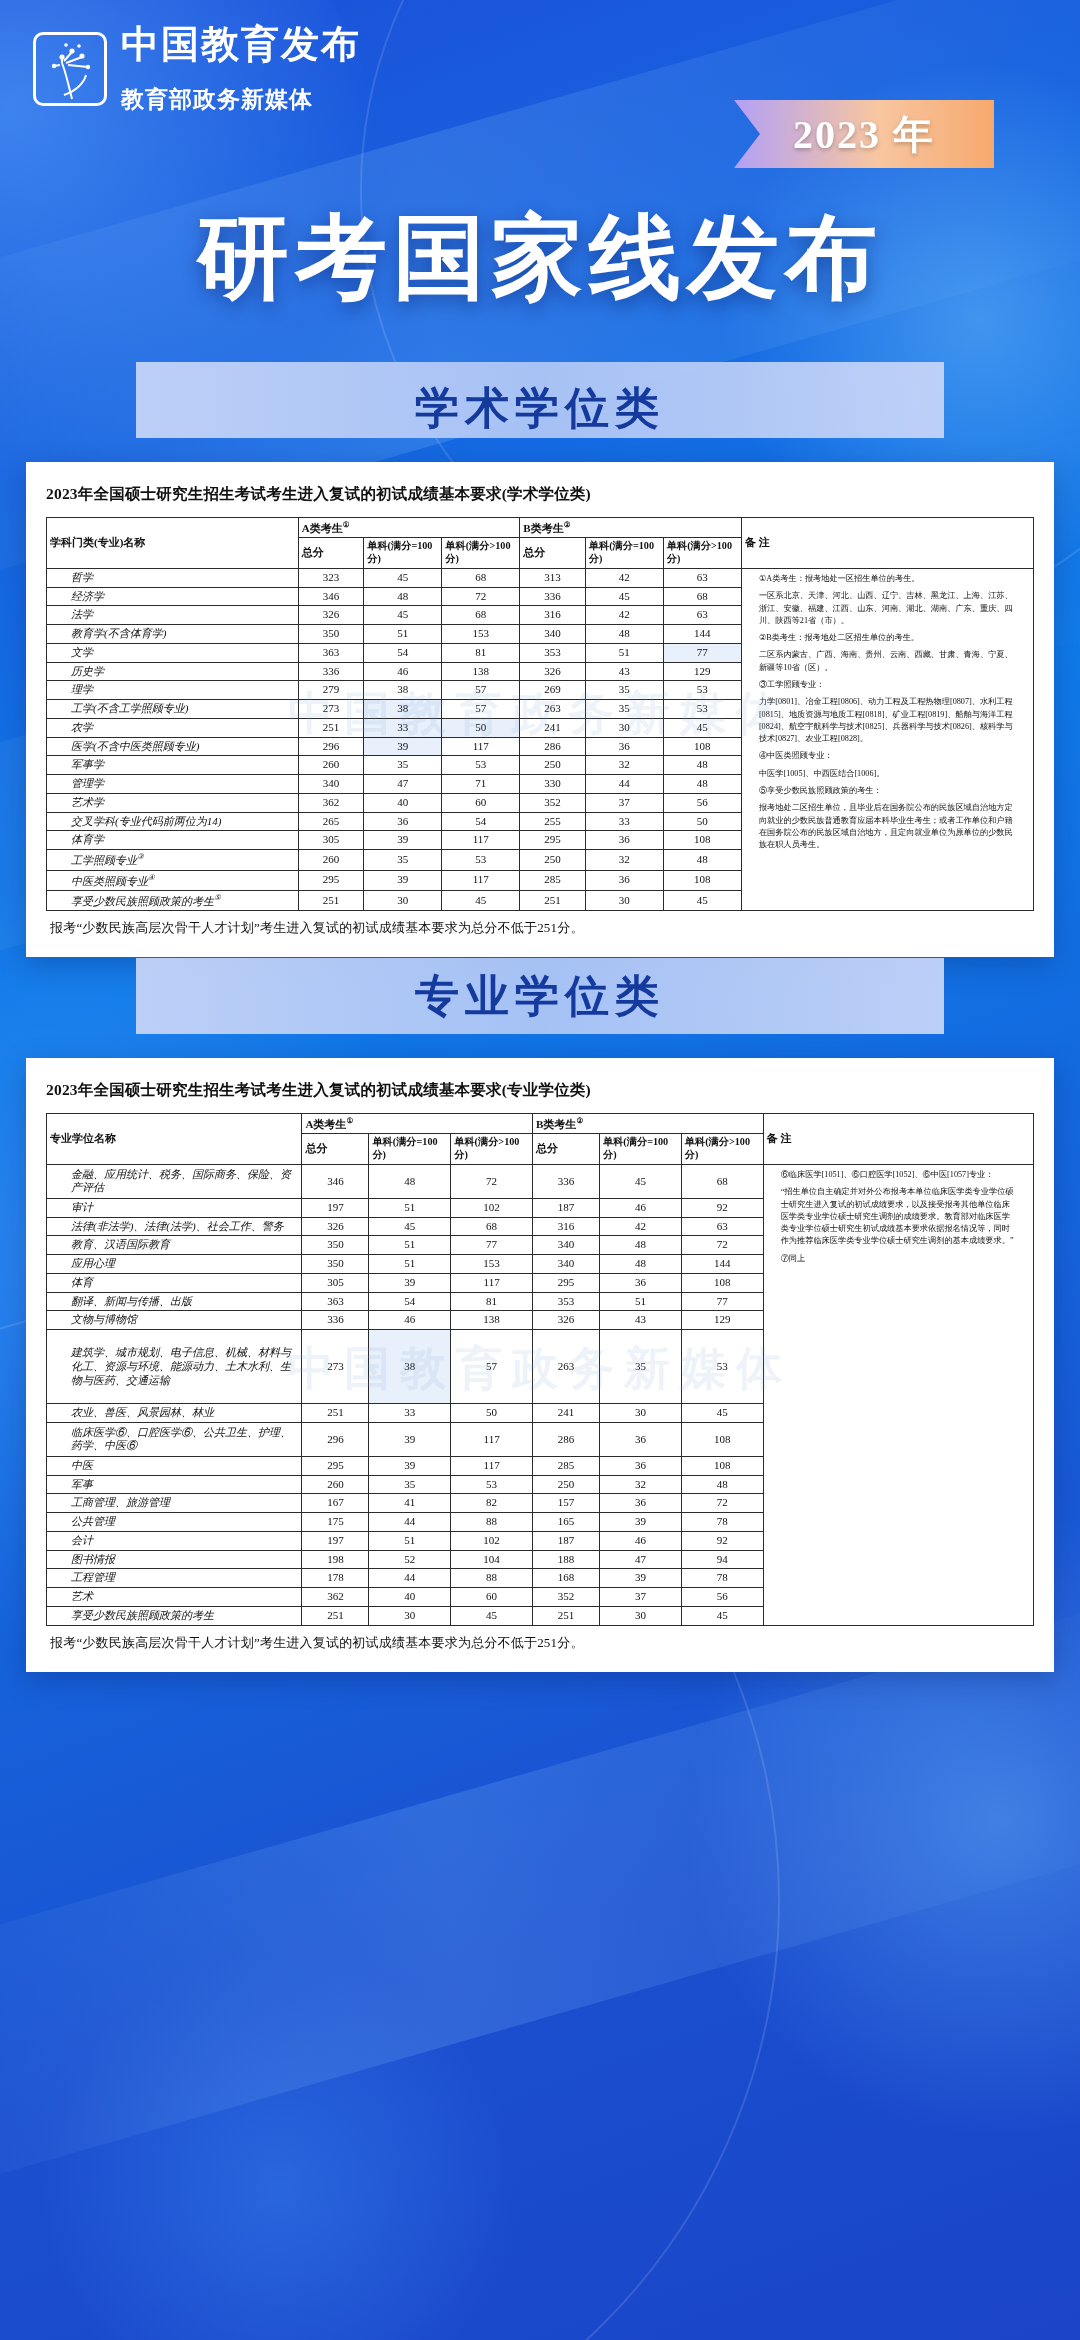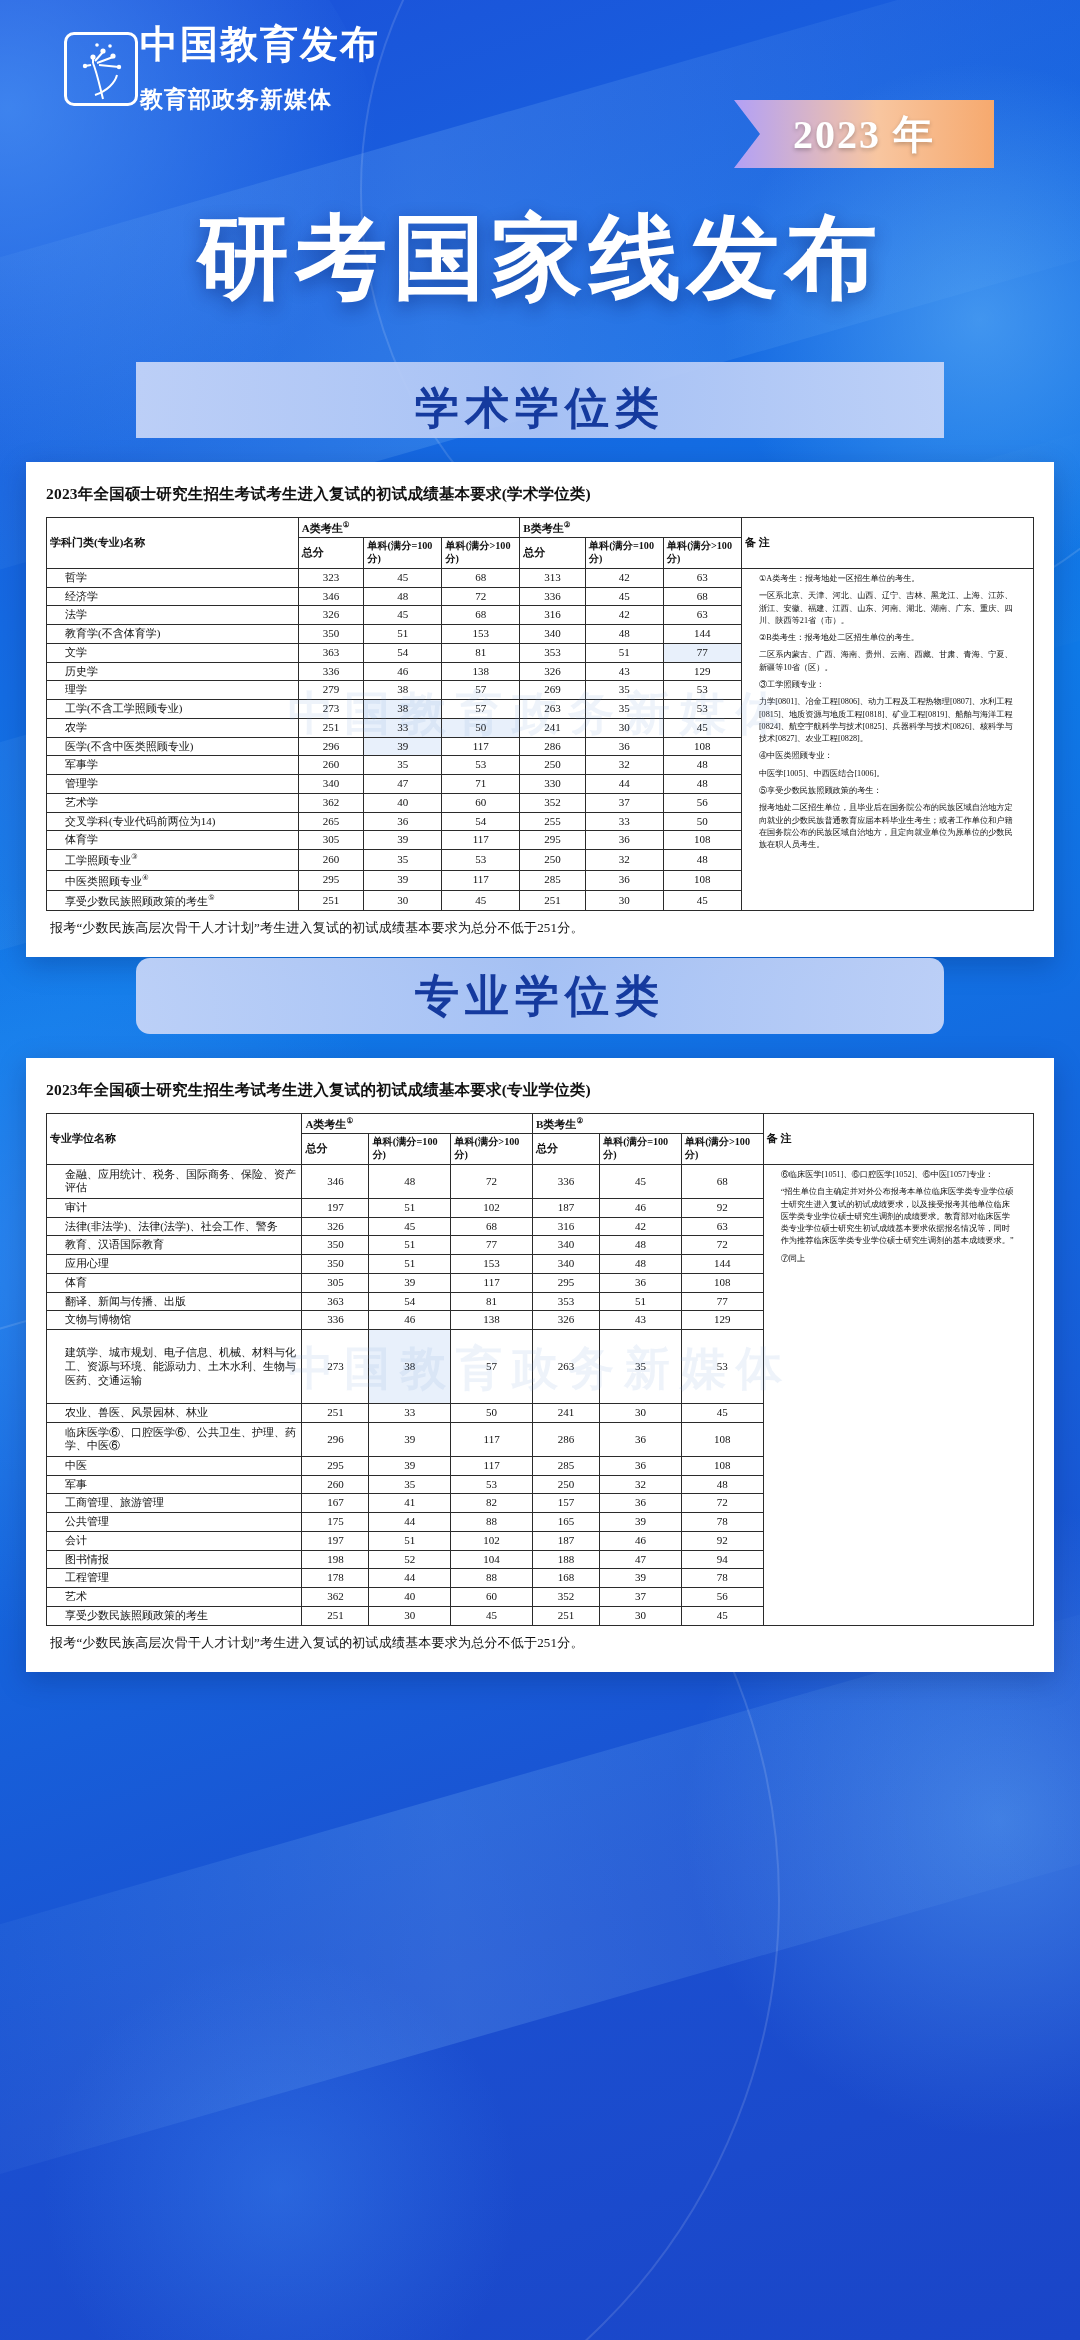--- a/index.html
+++ b/index.html
@@ -31,22 +31,22 @@
   .s3 { left: -180px; top: 1780px; height: 240px; }
   .arc {
     position: absolute; border: 2px solid rgba(255,255,255,.13); border-radius: 50%;
     pointer-events: none;
   }
   .a1 { width: 900px; height: 900px; left: 360px; top: -260px; }
   .a2 { width: 1200px; height: 1200px; left: -420px; top: 1300px; }
 
   
   .logo {
-    position: absolute; left: 64px; top: 24px;
-    display: flex; align-items: center; gap: 2px;
+    position: absolute; left: 33px; top: 24px;
+    display: flex; align-items: center; gap: 14px;
   }
   .logo-mark {
     width: 74px; height: 74px; border-radius: 10px;
     border: 3px solid #fff; position: relative; flex: none;
   }
   .logo-mark svg { position: absolute; left: 6px; top: 4px; }
   .logo-text { display: flex; flex-direction: column; justify-content: center; }
   .logo-main {
     font-size: 38px; font-weight: bold; letter-spacing: 2px; line-height: 1.1;
     font-family: "Liberation Serif", serif;
@@ -81,21 +81,21 @@
   .banner {
     position: absolute; left: 136px; width: 808px; height: 76px;
     background: linear-gradient(90deg, rgba(196,212,248,.95) 0%, rgba(178,200,246,.92) 50%, rgba(196,212,248,.95) 100%);
     display: flex; align-items: center; justify-content: center;
   }
   .banner span {
     font-size: 44px; font-weight: bold; color: #153a9e;
     letter-spacing: 6px; font-family: "Liberation Serif", serif;
   }
   .banner-1 { top: 362px; align-items: flex-end; }
-  .banner-2 { top: 958px; border-radius: 14px; }
+  .banner-2 { top: 958px; }
 
   
   .card {
     position: absolute; left: 26px; width: 1028px;
     background: #fff; color: #111;
     box-shadow: 0 8px 26px rgba(0,20,80,.25);
     padding: 16px 20px 18px 20px;
   }
   .card-1 { top: 462px; }
   .card-2 { top: 1058px; }
@@ -111,21 +111,21 @@
     position: absolute; inset: 0; display: flex; align-items: center; justify-content: center;
     font-size: 46px; color: rgba(120,160,220,.13); font-weight: bold;
     letter-spacing: 10px; pointer-events: none; font-family: "Liberation Serif", serif;
   }
 
   table { border-collapse: collapse; width: 100%; font-family: "Liberation Serif", serif; }
   table, th, td { border: 1px solid #2b2b2b; }
   th, td { padding: 2px 3px; font-size: 11px; color: #111; line-height: 1.25; }
   th { font-weight: bold; text-align: left; }
   td.num { text-align: center; }
-  td.name { padding-left: 18px; }
+  td.name { padding-left: 24px; font-style: italic; }
   .sup { font-size: 7.5px; vertical-align: super; }
   .rem {
     font-size: 8.2px; line-height: 1.5; text-align: left; vertical-align: top;
     padding: 4px 5px;
   }
   .rem p { margin: 0 12px 5px; }
   .note {
     font-size: 13px; font-family: "Liberation Serif", serif; color: #111;
     padding: 8px 4px 2px; letter-spacing: .2px;
   }

